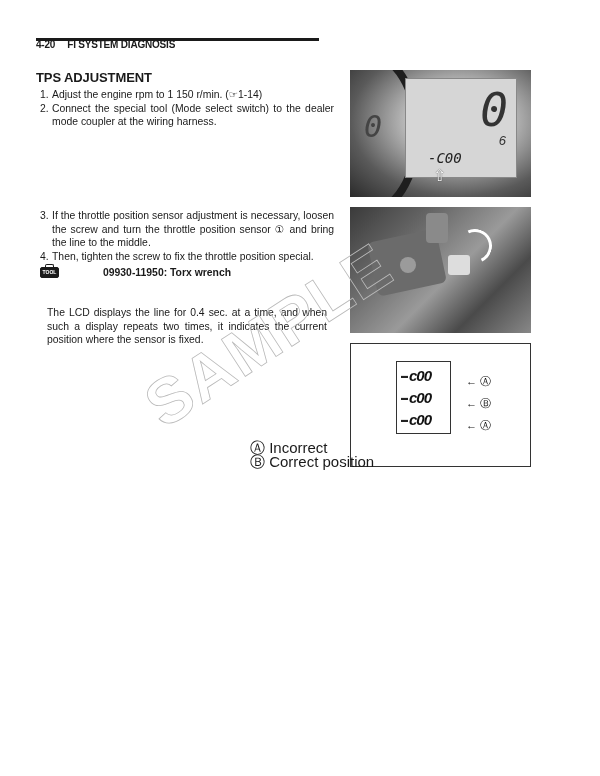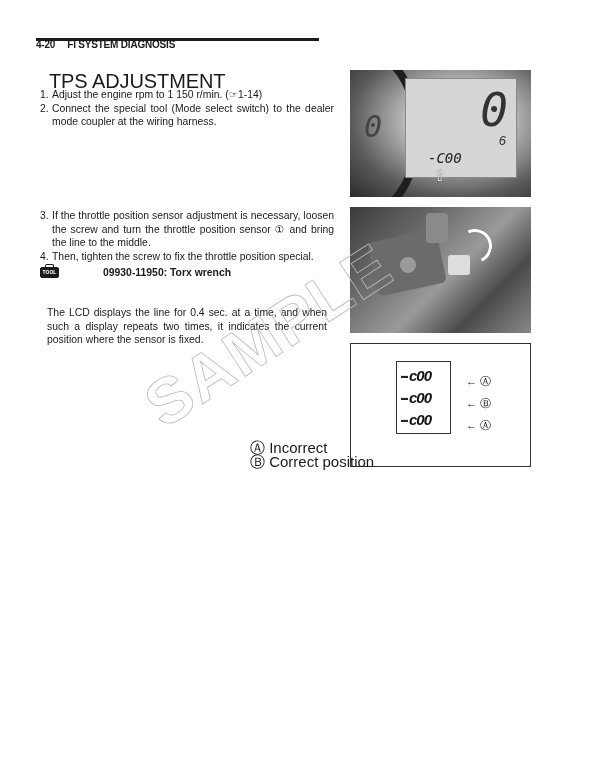--- a/index.html
+++ b/index.html
@@ -2,21 +2,21 @@
 <html><head>
 <meta charset="utf-8">
 <style>
   html, body { margin: 0; padding: 0; background: #ffffff; }
   body { width: 600px; height: 776px; position: relative; overflow: hidden;
          font-family: "Liberation Sans", sans-serif; color: #1a1a1a; }
   .header { position: absolute; left: 36px; top: 39px; width: 283px; }
   .header-text { font-family: "Liberation Sans", sans-serif; font-size: 10px; font-weight: bold;
                  letter-spacing: -0.2px; display: flex; gap: 12px; }
   .header-rule { position: absolute; left: 36px; top: 38px; width: 283px; height: 3px; background: #1a1a1a; }
-  .h1 { position: absolute; left: 49px; top: 70px; font-size: 20px; font-weight: normal; letter-spacing: -0.1px; }
+  .h1 { position: absolute; left: 36px; top: 70px; font-size: 13px; font-weight: bold; letter-spacing: -0.1px; }
   .text { position: absolute; left: 40px; width: 294px; font-size: 10.4px; line-height: 13.6px; text-align: justify; }
   .text p { margin: 7px; }
   .step { display: flex; }
   .step .num { width: 12px; flex: none; }
   .step .body { flex: 1; text-align: justify; text-align-last: left; }
   .tools { position: absolute; left: 40px; top: 266px; font-size: 10.4px; font-weight: bold; line-height: 13.6px; }
   .tools .row { display: flex; align-items: center; gap: 40px; }
   .tool-icon { width: 17px; height: 9px; border: 1.5px solid #1a1a1a; border-radius: 2px; background: #1a1a1a;
                color: #fff; font-size: 5px; line-height: 9px; text-align: center; margin-right: 4px; position: relative; }
   .tool-icon::before { content: ""; position: absolute; left: 4px; top: -4px; width: 7px; height: 3px;

